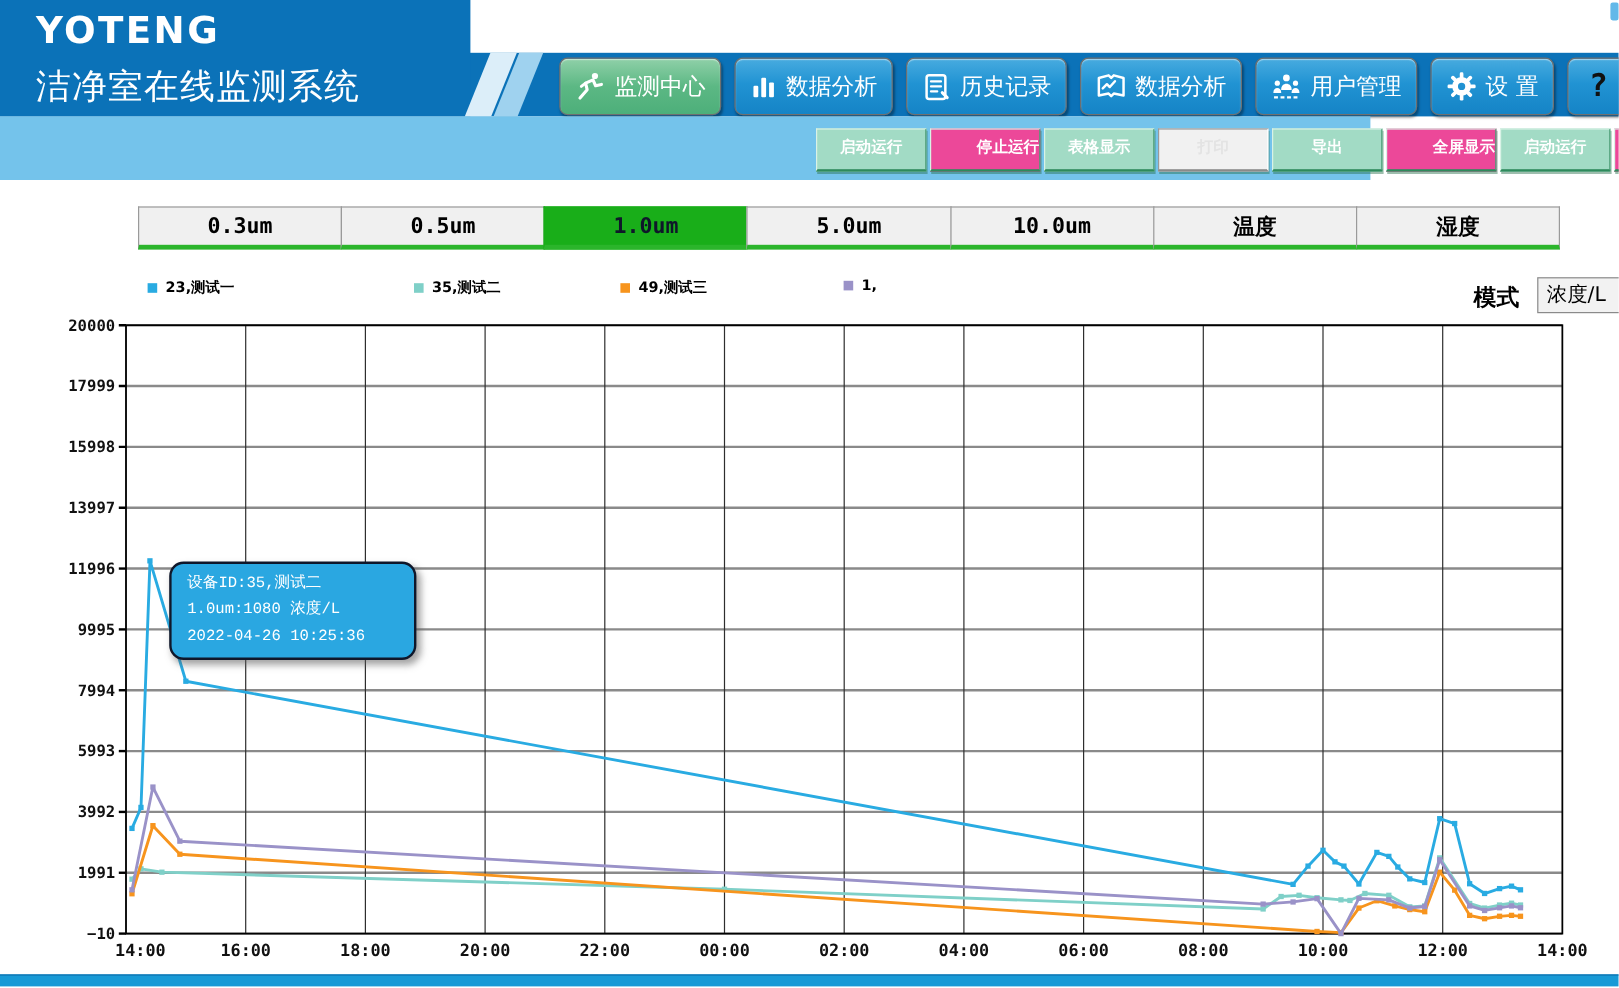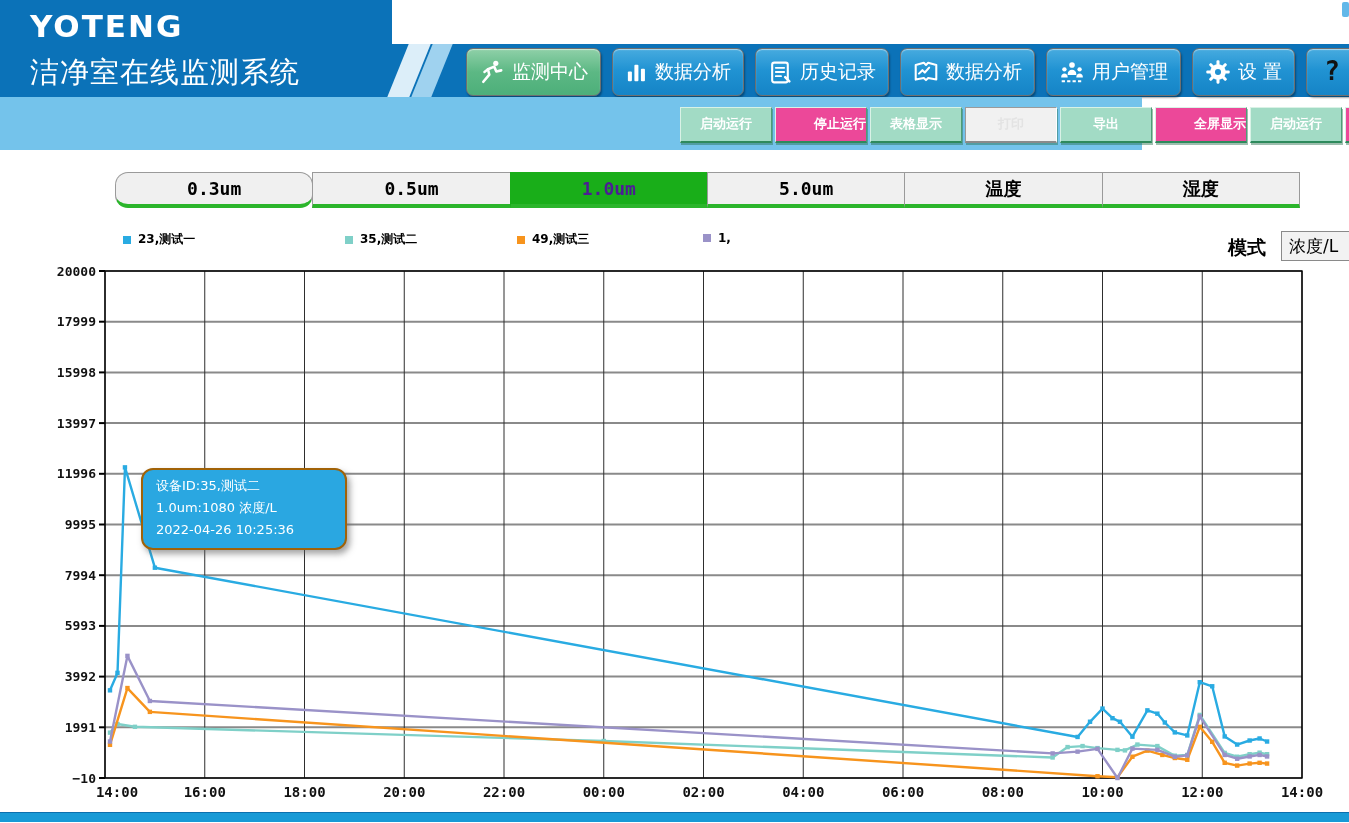--- a/index.html
+++ b/index.html
@@ -35,38 +35,38 @@
   .tool-btn.light{background:#a2dbc5;}
   .tool-btn.medium{background:#ec4899;text-align:right;}
   .tool-btn.pressed{background:#f1f1f1;color:#e3e3e3;border-top:1px solid #9a9a9a;border-left:1px solid #9a9a9a;
     border-right:1px solid #fff;border-bottom:2px solid #8a8a8a;}
 
   
   .tabs{position:absolute;left:98px;top:172px;width:1202px;height:36px;display:flex;}
   .tab{flex:1 1 0;background:#f0f0f0;border:1px solid #9a9a9a;border-bottom:4px solid #2bb52b;margin-left:-1px;
     color:#000;font-weight:bold;font-size:18px;font-family:"DejaVu Sans Mono","DejaVu Sans",monospace;
     display:flex;align-items:center;justify-content:center;cursor:pointer;}
-  .tab:first-child{margin-left:17px;border-radius:13px;}
-  .tab.active{background:#19ae19;border-color:#19ae19;border-bottom-color:#2bb52b;color:#4c1d95;}
+  .tab:first-child{margin-left:17px;}
+  .tab.active{background:#19ae19;border-color:#19ae19;border-bottom-color:#2bb52b;color:#0f172a;}
 
   
   .legend-item{position:absolute;top:231px;display:flex;align-items:center;gap:7px;cursor:pointer;}
   .legend-sq{width:8px;height:8px;}
   .legend-label{font-size:12px;font-weight:bold;color:#000;}
   .mode-label{position:absolute;left:1228px;top:235px;font-size:19px;font-weight:bold;color:#000;}
   .mode-select{position:absolute;left:1281px;top:231px;width:90px;height:28px;line-height:28px;background:#f2f2f2;
     border:1px solid #8a8a8a;font-size:17px;color:#000;padding-left:7px;cursor:pointer;}
 
   
   .chart-wrap{position:absolute;left:0;top:255px;width:1349px;height:560px;}
   svg text{font-family:"DejaVu Sans Mono","DejaVu Sans",monospace;font-weight:bold;fill:#111;}
 
   .tooltip{position:absolute;left:141px;top:468px;width:176px;padding:5px 13px 7px 13px;background:#2aa7e1;
-    border:2px solid #a16207;border-radius:12px;box-shadow:3px 4px 6px rgba(90,90,90,.55);
-    color:#fff;font-size:13px;line-height:22px;white-space:nowrap;}
+    border:2px solid #0f172a;border-radius:12px;box-shadow:3px 4px 6px rgba(90,90,90,.55);
+    color:#fff;font-size:13px;line-height:22px;white-space:nowrap;font-family:Liberation Mono, monospace;}
 
   
   .footer{position:absolute;left:0;top:812px;width:1349px;height:9px;background:#189ad6;border-top:1px solid #0c6fae;}
 </style>
 </head>
 <body>
 
 <div class="app">
 
   <div class="header">
@@ -173,20 +173,21 @@
         <div class="tool-btn light">启动运行</div>
         <div class="tool-btn medium"></div>
       </div>
   </div>
 
   <div class="tabs" id="tabs">
       <div class="tab">0.3um</div>
       <div class="tab">0.5um</div>
       <div class="tab active">1.0um</div>
       <div class="tab">5.0um</div>
+      <div class="tab">10.0um</div>
       <div class="tab">温度</div>
       <div class="tab">湿度</div>
     </div>
 
   <div id="legend">
       <div class="legend-item" style="left: 123px;">
         <span class="legend-sq" style="background: rgb(41, 171, 226);"></span>
         <span class="legend-label">23,测试一</span>
       </div>
       <div class="legend-item" style="left: 345px;">

